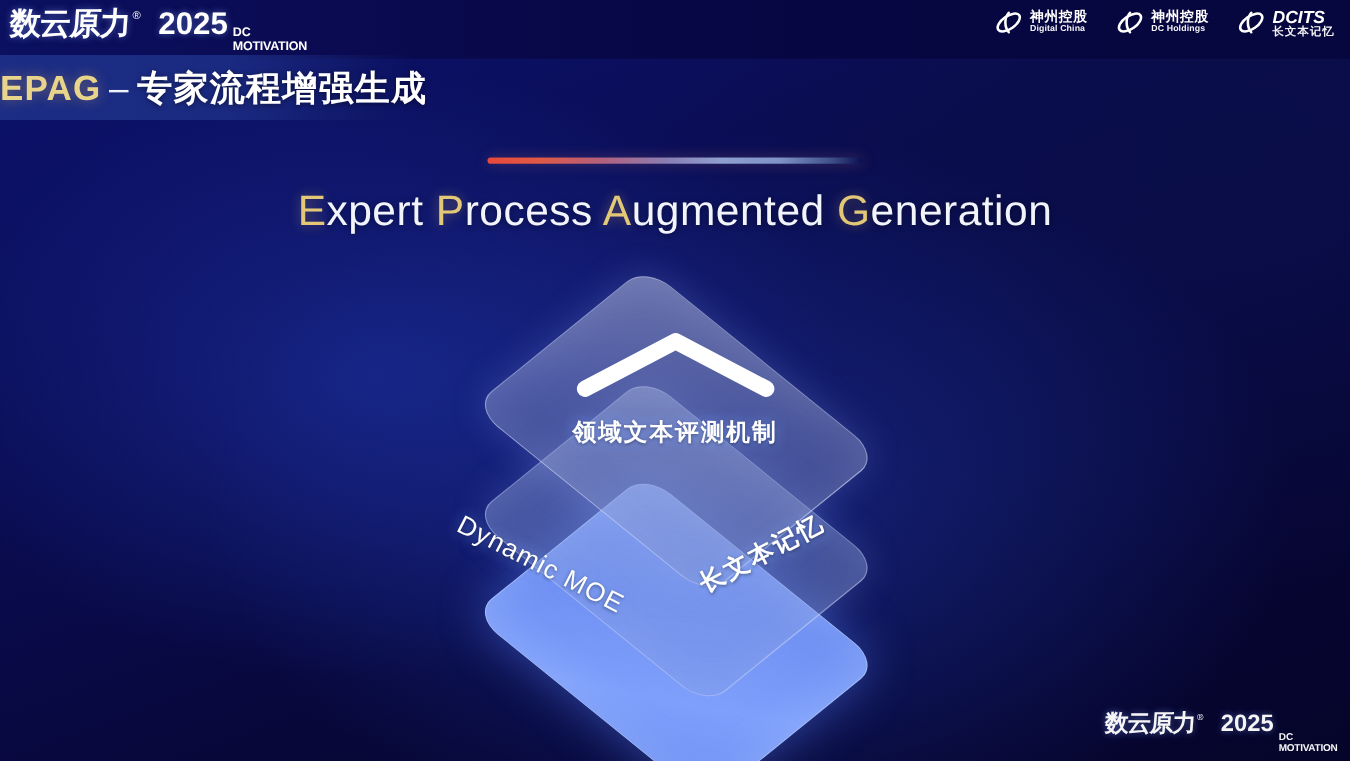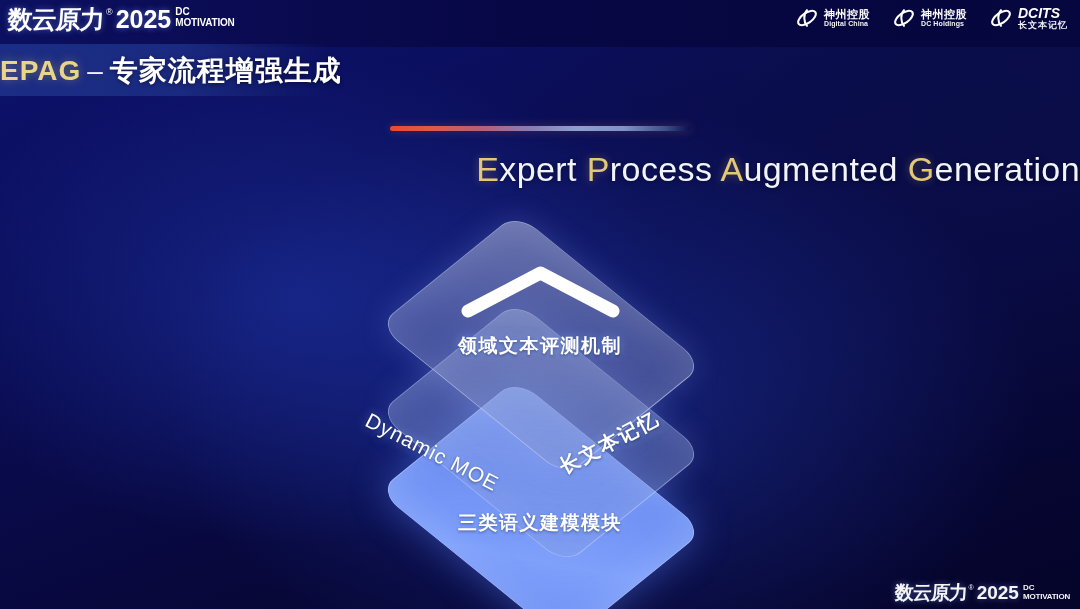--- a/index.html
+++ b/index.html
@@ -43,25 +43,25 @@
   .brand-cn {
     font-size: 25px; font-weight: 700; line-height: 26px;
     letter-spacing: -1px;
     font-family: "Liberation Sans", "DejaVu Sans", sans-serif;
     text-shadow: 0 0 6px rgba(140,170,255,0.5);
     transform: skewX(-4deg);
   }
   .brand-reg { font-size: 9px; line-height: 12px; vertical-align: super; }
   .brand-year {
     font-size: 25px; font-weight: 700; line-height: 26px;
-    letter-spacing: 0px; margin-left: 1px;
+    letter-spacing: 0px; margin-left: 12px;
     font-family: "Liberation Sans", "DejaVu Sans", sans-serif;
     text-shadow: 0 0 6px rgba(140,170,255,0.5);
   }
-  .brand-dc-block { margin-left: 2px; margin-top: 1px; }
+  .brand-dc-block { margin-left: 2px; margin-top: 16px; }
   .brand-dc { font-size: 10px; font-weight: 700; line-height: 10px; letter-spacing: 0px; }
   .brand-motivation { font-size: 10px; font-weight: 700; line-height: 11px; letter-spacing: -0.2px; }
 
   
   #live-line {
     position: absolute; left: 8px; top: 54px;
     font-size: 21px; font-weight: 700; color: #ffffff;
     letter-spacing: 0.5px;
     text-shadow: 0 1px 3px rgba(0,0,0,0.6);
   }
@@ -100,21 +100,21 @@
     width: 300px; height: 5px; border-radius: 3px;
     background: linear-gradient(90deg,
       #e8493a 0%, #e05a46 14%, #b4607c 30%,
       #8a7fb4 48%, #8f9fd0 62%, #7f93c8 78%,
       #3d4f86 92%, rgba(40,52,110,0) 100%);
     box-shadow: 0 0 10px rgba(180,110,110,0.35);
   }
 
   #title-sub {
     position: absolute; left: 0; top: 150px; width: 1080px;
-    text-align: right;
+    text-align: center;
     font-size: 34px; font-weight: 400; letter-spacing: 0.4px;
     color: #f2f4fb;
     white-space: nowrap;
     text-shadow: 0 1px 5px rgba(0,0,0,0.45);
   }
   #title-sub .cap {
     color: #e2c877;
     text-shadow: 0 0 9px rgba(214,176,84,0.4);
   }
 
@@ -274,21 +274,20 @@
       <div class="layer" id="layer-top-shape"></div>
     </div>
 
     <svg id="chevron-icon" viewBox="0 0 165 58">
       <path d="M10 48 L82.5 10 L155 48" fill="none" stroke="#ffffff" stroke-width="13" stroke-linecap="round" stroke-linejoin="round"></path>
     </svg>
 
     <div class="layer-label" id="label-top">领域文本评测机制</div>
     <div class="layer-label" id="label-mid-left">Dynamic MOE</div>
     <div class="layer-label" id="label-mid-right">长文本记忆</div>
-    <div class="layer-label" id="label-bottom">三类语义建模模块</div>
 
   </div>
 
   <div id="watermark">
     <span class="brand-cn">数云原力</span>
     <span class="brand-reg">®</span>
     <span class="brand-year">2025</span>
     <span class="brand-dc-block">
       <div class="brand-dc">DC</div>
       <div class="brand-motivation">MOTIVATION</div>

